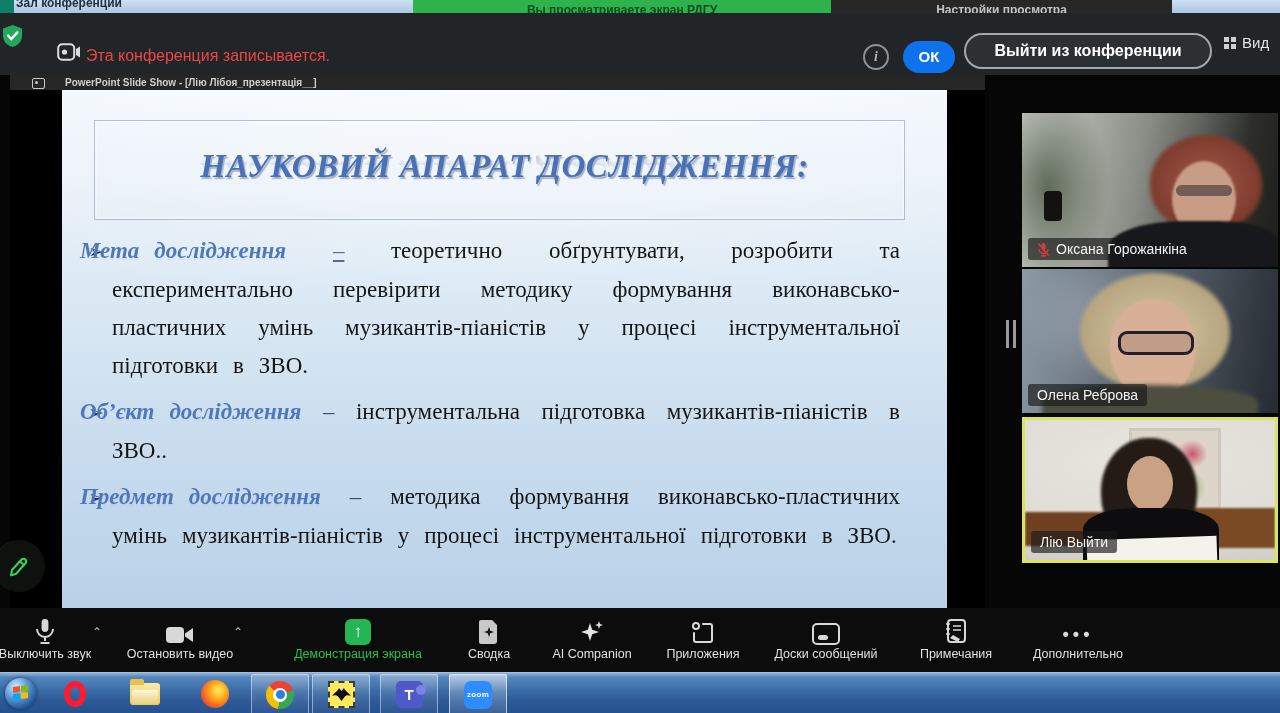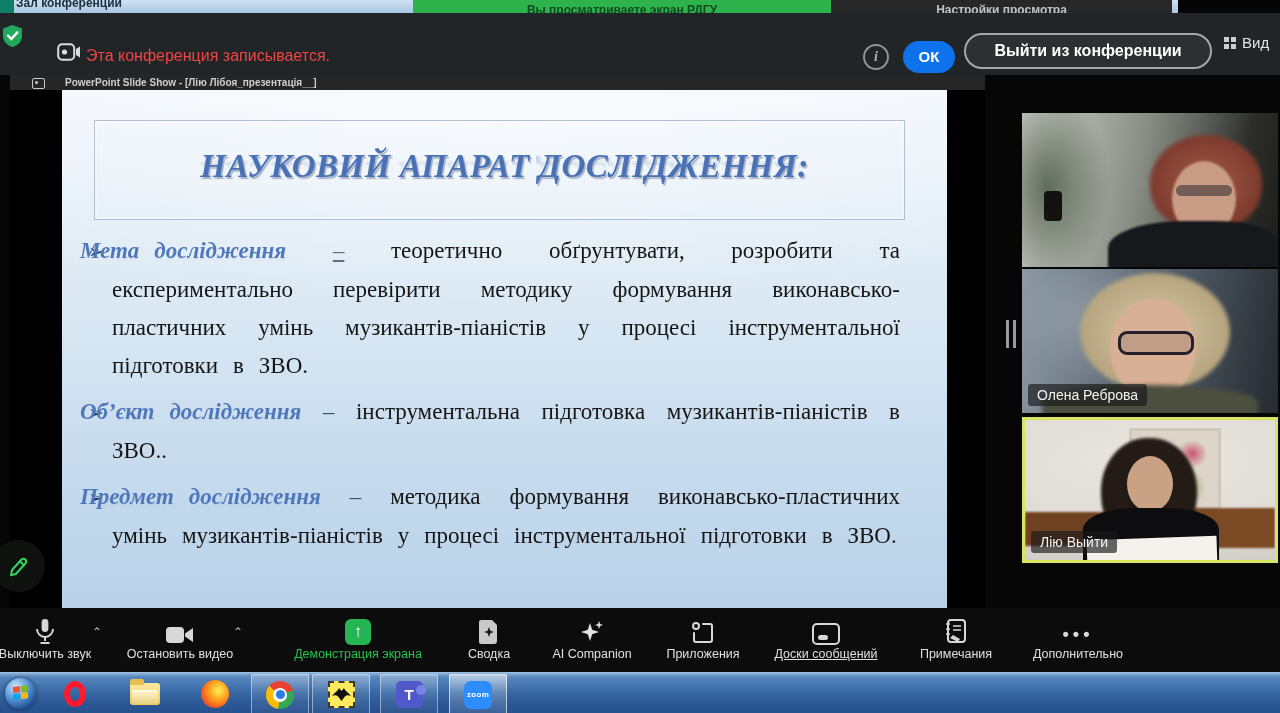--- a/index.html
+++ b/index.html
@@ -1,19 +1,19 @@
 <!DOCTYPE html>
 <html><head>
 <meta charset="utf-8">
 <style>
   html,body{margin:0;padding:0;background:#000;}
   #screen{position:relative;width:1280px;height:713px;overflow:hidden;
           font-family:"Liberation Sans",sans-serif;background:#050505;}
   
-  .top-strip{position:absolute;left:0;top:0;width:1178px;height:13px;overflow:hidden;
+  .top-strip{position:absolute;left:0;top:0;width:1280px;height:13px;overflow:hidden;
              background:linear-gradient(180deg,#cfe0f2,#a9c6e3);}
   .strip-teal{position:absolute;left:0;top:0;width:14px;height:13px;background:#0f7f68;}
   .strip-left-text{position:absolute;left:16px;top:-4px;font-size:12px;font-weight:bold;color:#20303f;white-space:nowrap;}
   .strip-tab-green{position:absolute;left:413px;top:0;width:418px;height:13px;background:#2eb24b;
                    overflow:hidden;text-align:center;}
   .strip-tab-green span{display:inline-block;margin-top:-4px;font-size:12px;font-weight:bold;color:#0c4a1f;white-space:nowrap;}
   .strip-tab-dark{position:absolute;left:831px;top:0;width:341px;height:13px;background:#272727;
                   overflow:hidden;text-align:center;}
   .strip-tab-dark span{display:inline-block;margin-top:-4px;font-size:12px;font-weight:bold;color:#c3c3c3;white-space:nowrap;}
   
@@ -227,20 +227,29 @@
     <div class="video-col">
 
       <div class="vtile t1" style="height:154px;">
         <div class="scene">
           <div class="blob t1-vase"></div>
           <div class="blob t1-hair"></div>
           <div class="blob t1-face"></div>
           <div class="blob t1-glasses"></div>
           <div class="blob t1-body"></div>
         </div>
+        <div class="vname">
+          <svg width="13" height="15" viewBox="0 0 13 15">
+            <rect x="4.4" y="1" width="4.2" height="7.4" rx="2.1" fill="#d43c3c"></rect>
+            <path d="M2 7a4.5 4.5 0 0 0 9 0" fill="none" stroke="#d43c3c" stroke-width="1.4"></path>
+            <path d="M6.5 11.5v2.3M4 14h5" stroke="#d43c3c" stroke-width="1.4"></path>
+            <path d="M1.5 1.5l10 12" stroke="#d43c3c" stroke-width="1.6"></path>
+          </svg>
+          <span>Оксана Горожанкіна</span>
+        </div>
       </div>
 
       <div class="vtile t2" style="height:144px;margin-top:2px;">
         <div class="scene">
           <div class="blob t2-hair"></div>
           <div class="blob t2-face"></div>
           <div class="blob t2-glasses"></div>
           <div class="blob t2-body"></div>
         </div>
         <div class="vname">
@@ -326,21 +335,21 @@
     <div class="tb-item" style="left:643px;width:120px;">
       <div class="tb-ico">
         <svg width="24" height="24" viewBox="0 0 24 24">
           <circle cx="5" cy="5" r="3" fill="none" stroke="#d8d8d8" stroke-width="2"></circle>
           <path d="M12 3h7a2 2 0 0 1 2 2v14a2 2 0 0 1-2 2H5a2 2 0 0 1-2-2v-7" fill="none" stroke="#d8d8d8" stroke-width="2" stroke-linecap="round"></path>
         </svg>
       </div>
       <span class="tb-label">Приложения</span>
     </div>
 
-    <div class="tb-item" style="left:751px;width:150px;text-decoration:underline;">
+    <div class="tb-item" style="left:751px;width:150px;">
       <div class="tb-ico">
         <svg width="28" height="22" viewBox="0 0 28 22">
           <rect x="1" y="1" width="26" height="20" rx="4" fill="none" stroke="#d8d8d8" stroke-width="2"></rect>
           <rect x="6" y="12" width="10" height="5" rx="2.5" fill="#d8d8d8"></rect>
         </svg>
       </div>
       <span class="tb-label">Доски сообщений</span>
     </div>
 
     <div class="tb-item" style="left:896px;width:120px;">

